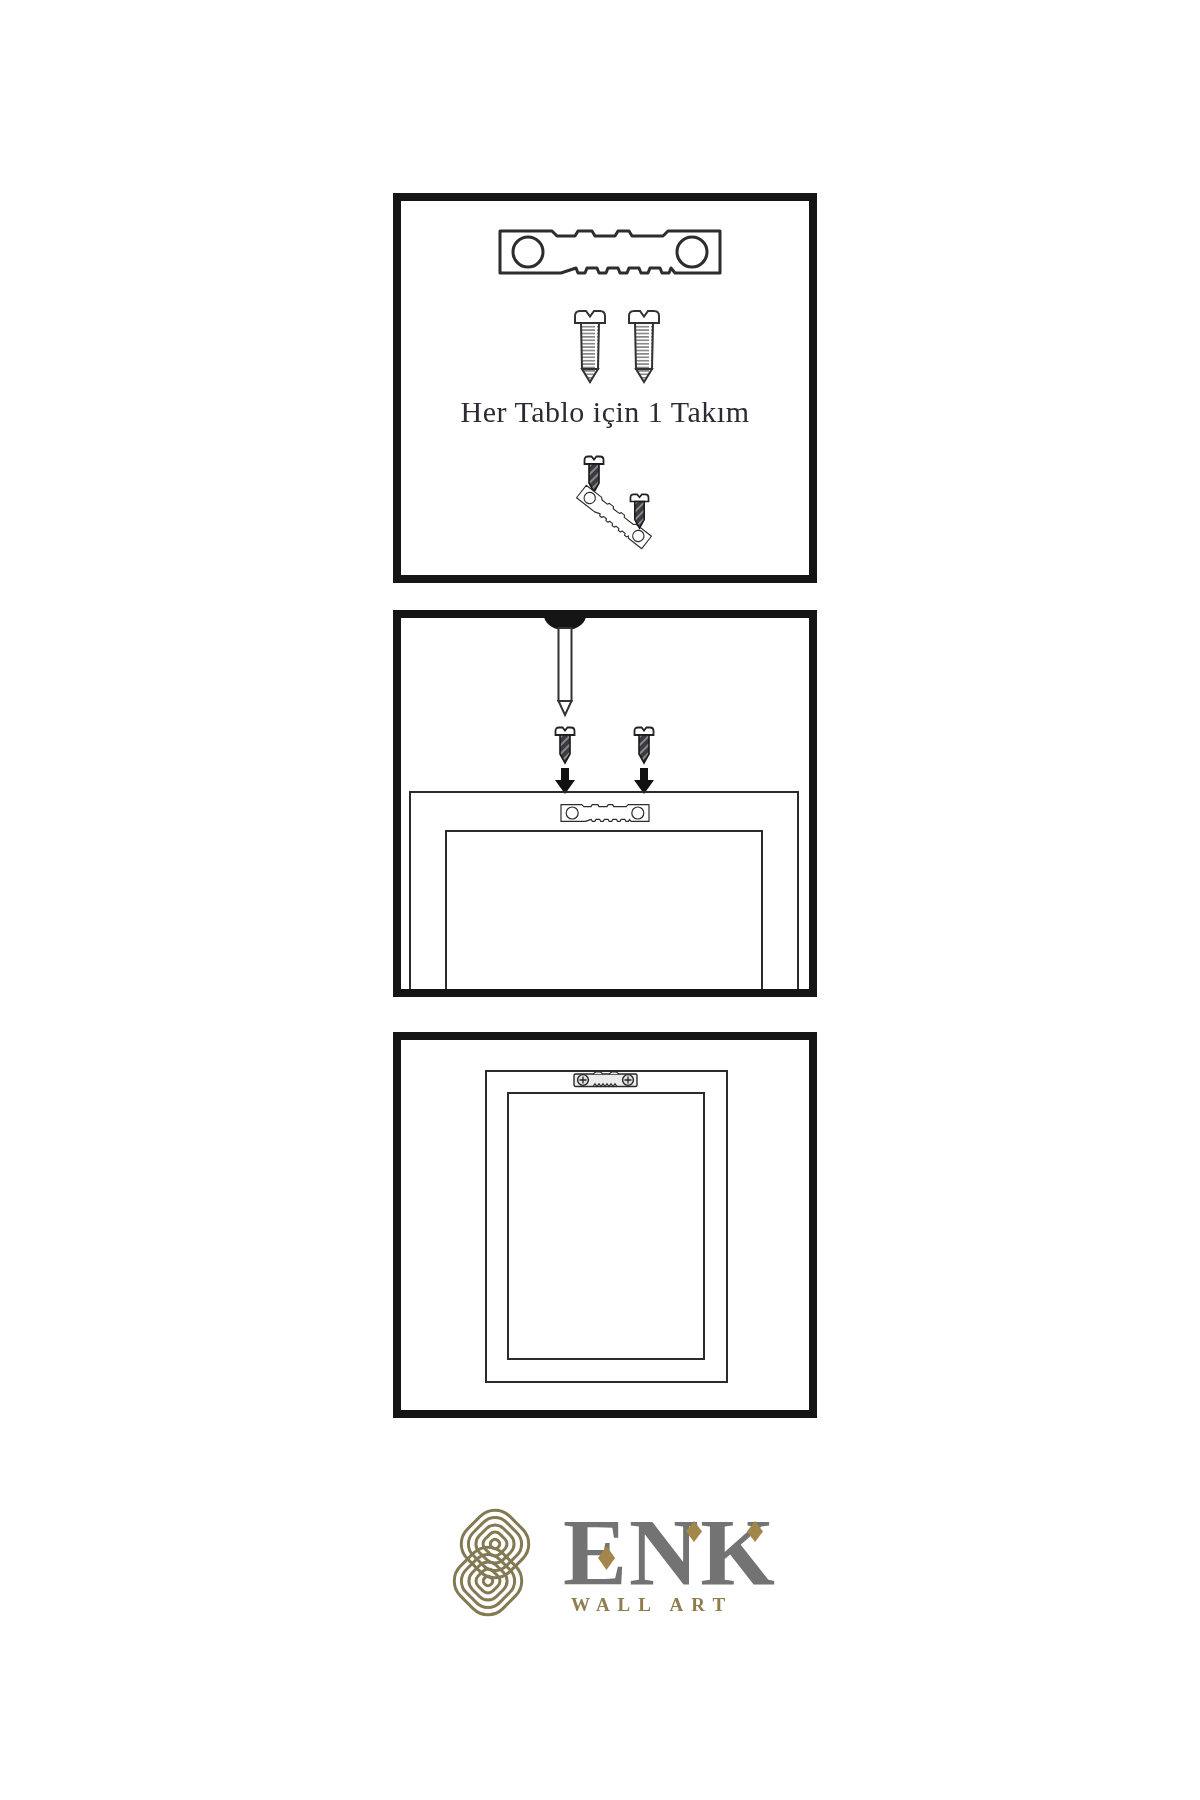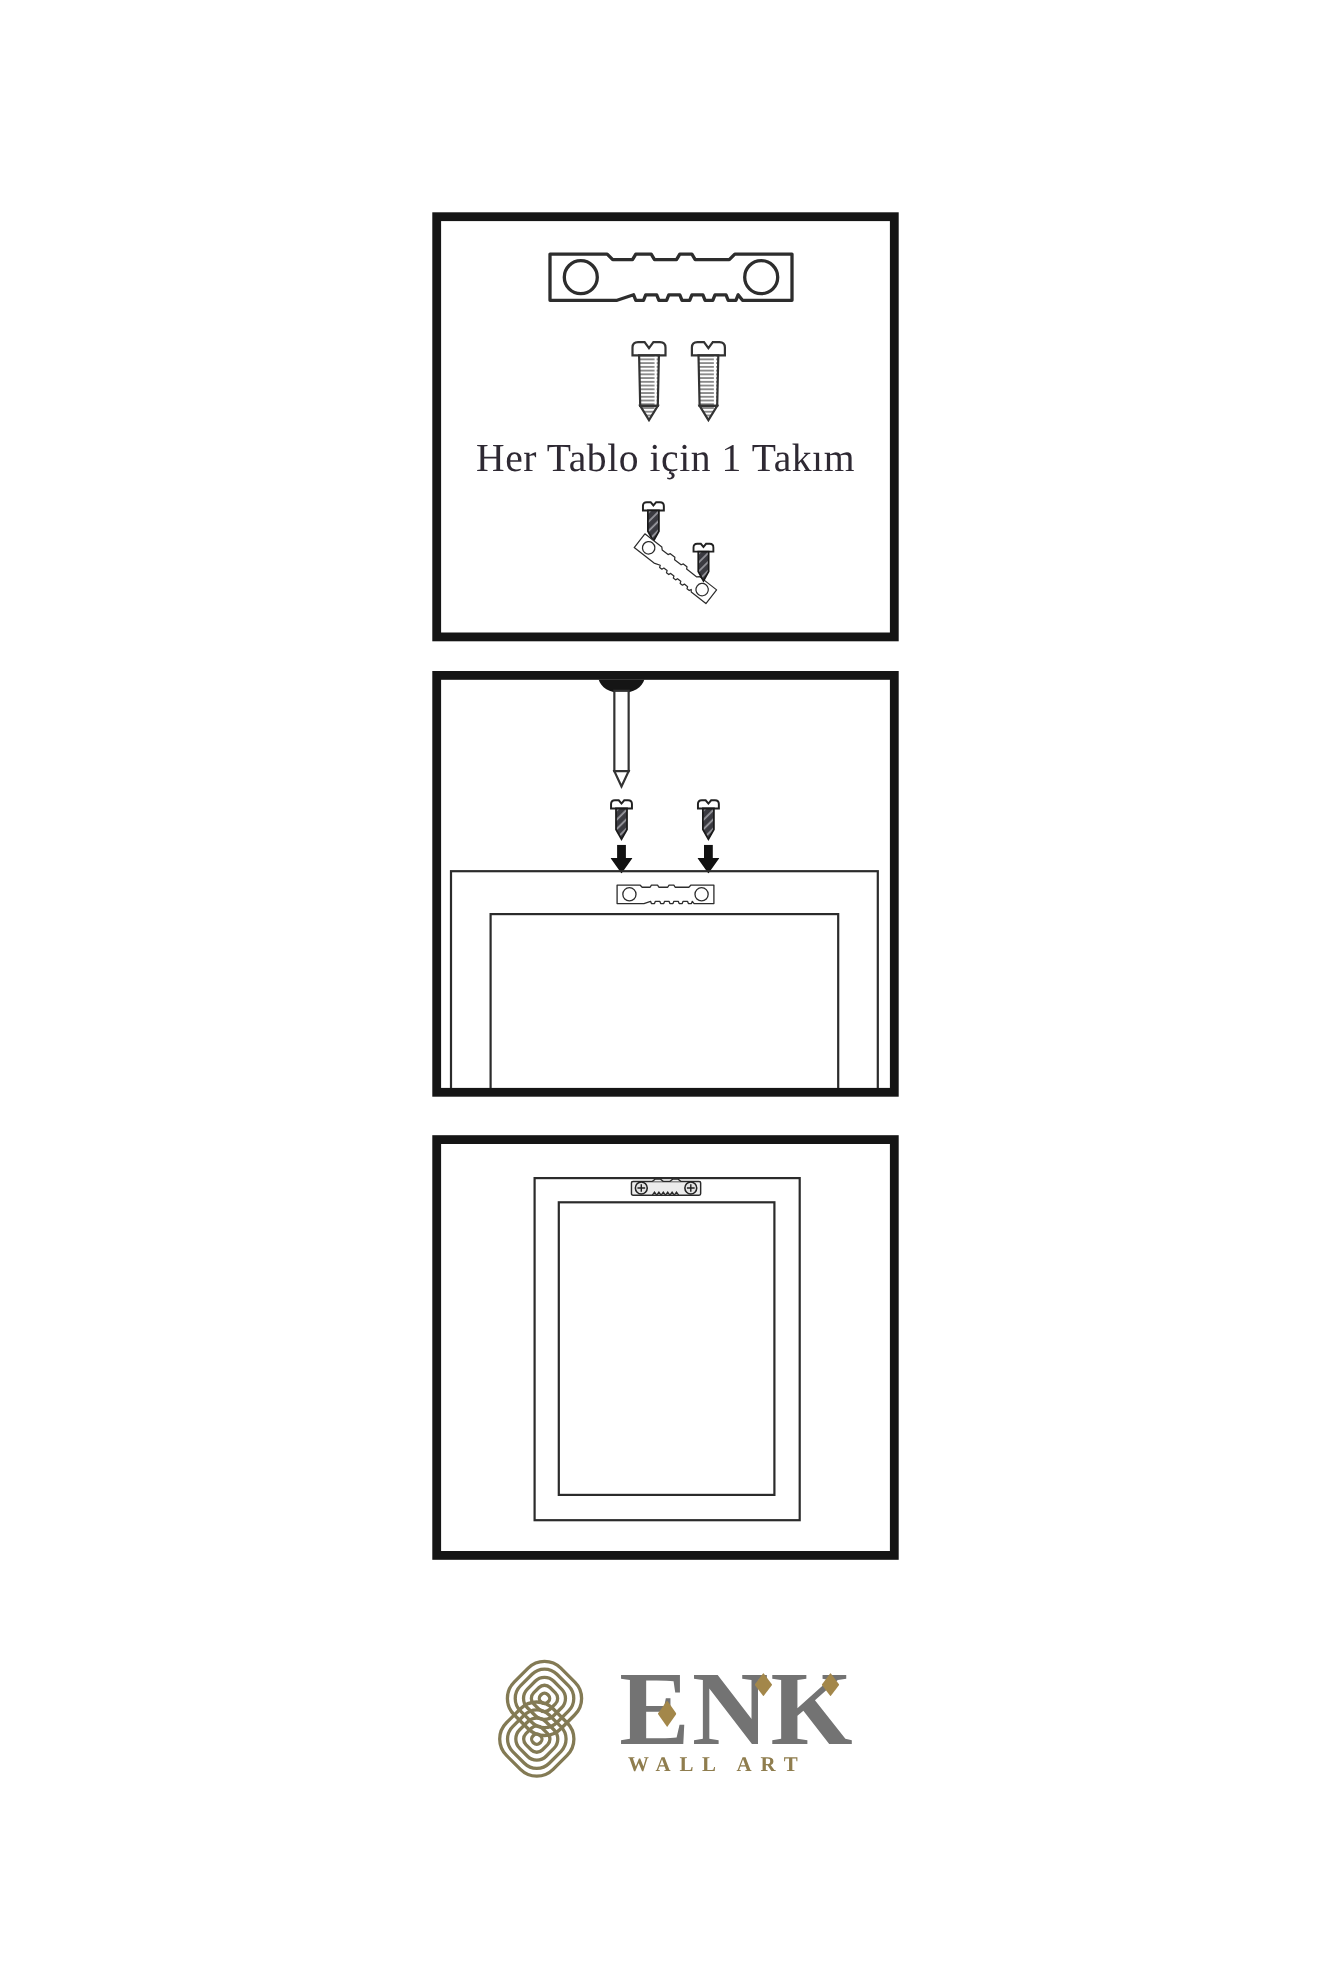--- a/index.html
+++ b/index.html
@@ -5,21 +5,21 @@
   html,body{margin:0;padding:0;background:#ffffff;}
   #stage{position:relative;width:1200px;height:1800px;background:#ffffff;overflow:hidden;
          font-family:"Liberation Serif","DejaVu Serif",serif;}
   .panel{position:absolute;left:393px;width:424px;border:8px solid #151515;background:#ffffff;
          box-sizing:border-box;overflow:hidden;}
   #panel-1{top:193px;height:390px;}
   #panel-2{top:610px;height:387px;}
   #panel-3{top:1032px;height:386px;}
   .abs{position:absolute;}
   .caption{position:absolute;left:0;top:194px;width:100%;text-align:center;
-           font-size:36px;letter-spacing:0.5px;color:#2e2933;font-weight:400;}
+           font-size:30px;letter-spacing:0.5px;color:#2e2933;font-weight:400;}
   .frame-line{position:absolute;border:2px solid #2b2b2b;background:transparent;box-sizing:border-box;}
   
   #logo-knot{position:absolute;left:438px;top:1500px;}
   #brand-word{position:absolute;left:563px;top:1505px;font-size:96px;line-height:1;
               font-weight:bold;letter-spacing:2px;color:#737373;}
   #brand-tagline{position:absolute;left:571px;top:1595px;font-size:19px;line-height:1;
               font-weight:bold;letter-spacing:8px;color:#8f7d4e;}
   .diamond{position:absolute;background:#a3874a;
            clip-path:polygon(50% 0,100% 50%,50% 100%,0 50%);}
   #diamond-1{left:598px;top:1546px;width:17px;height:24px;}

